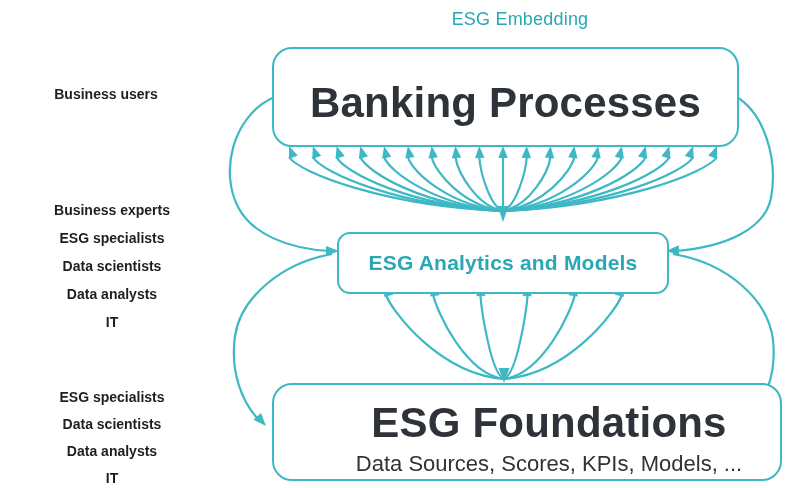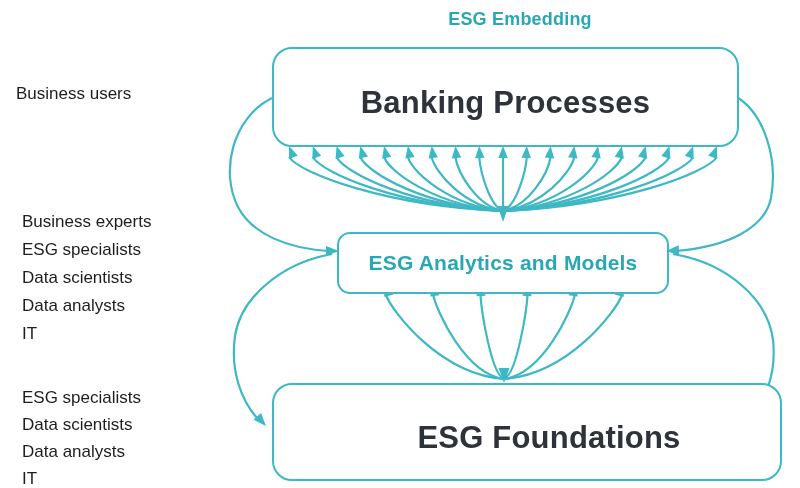--- a/index.html
+++ b/index.html
@@ -10,38 +10,38 @@
     --bg:#ffffff;
   }
   html,body{margin:0;padding:0;background:var(--bg);}
   .canvas{
     position:relative;width:800px;height:488px;background:var(--bg);
     font-family:"Liberation Sans",sans-serif;overflow:hidden;
   }
   .arrows{position:absolute;left:0;top:0;z-index:0;}
   .top-title{
     position:absolute;left:330px;top:9px;width:380px;text-align:center;
-    font-size:18px;font-weight:bold;color:var(--teal-text);z-index:2;
+    font-size:18px;font-weight:normal;color:var(--teal-text);z-index:2;
     letter-spacing:.2px;
   }
   .label-group{
-    position:absolute;color:var(--label);font-size:17px;text-align:left;z-index:2;
+    position:absolute;color:var(--label);font-size:14px;text-align:center;z-index:2;font-weight:bold;
   }
   .label-group div{white-space:nowrap;}
   .g1{left:16px;top:81px;width:180px;line-height:26px;}
-  .g2{left:22px;top:208px;width:180px;line-height:28px;}
+  .g2{left:22px;top:196px;width:180px;line-height:28px;}
   .g3{left:22px;top:384px;width:180px;line-height:27px;}
   .box{
     position:absolute;background:var(--bg);border:2px solid var(--teal);
     z-index:1;display:flex;flex-direction:column;align-items:center;justify-content:center;
   }
   .box-banking{left:272px;top:47px;width:463px;height:96px;border-radius:20px;}
   .box-analytics{left:337px;top:232px;width:328px;height:58px;border-radius:13px;}
   .box-foundations{left:272px;top:383px;width:462px;height:94px;border-radius:20px;padding-left:44px;}
-  .box-title-dark{font-size:31px;font-weight:bold;color:var(--dark);letter-spacing:.2px;margin-top:12px;}
+  .box-title-dark{font-size:42px;font-weight:bold;color:var(--dark);letter-spacing:.2px;margin-top:12px;}
   .box-title-teal{font-size:21px;font-weight:bold;color:var(--teal-text);letter-spacing:.2px;}
   .box-subtitle{font-size:22px;color:var(--dark);margin-top:4px;}
 </style>
 </head>
 <body>
 
 <div class="canvas">
 
   <svg class="arrows" width="800" height="488" viewBox="0 0 800 488" id="arrows-svg">
       <g>
@@ -142,15 +142,16 @@
   <div class="box box-banking">
     <div class="box-title-dark">Banking Processes</div>
   </div>
 
   <div class="box box-analytics">
     <div class="box-title-teal">ESG Analytics and Models</div>
   </div>
 
   <div class="box box-foundations">
     <div class="box-title-dark">ESG Foundations</div>
+    <div class="box-subtitle">Data Sources, Scores, KPIs, Models, ...</div>
   </div>
 
 </div>
 
 </body></html>

